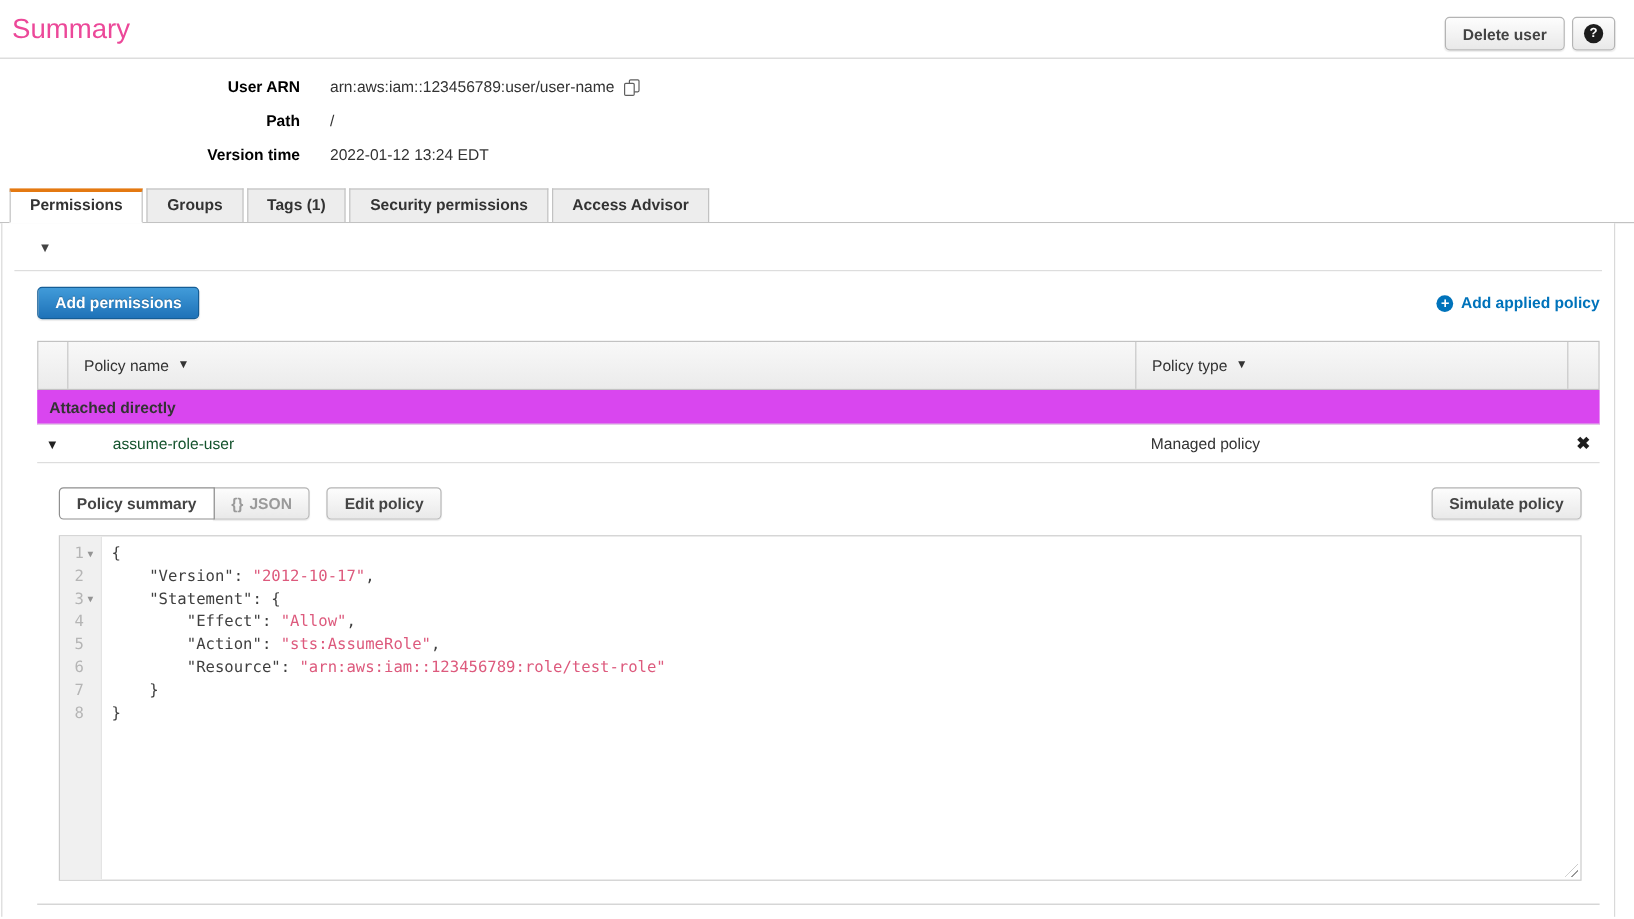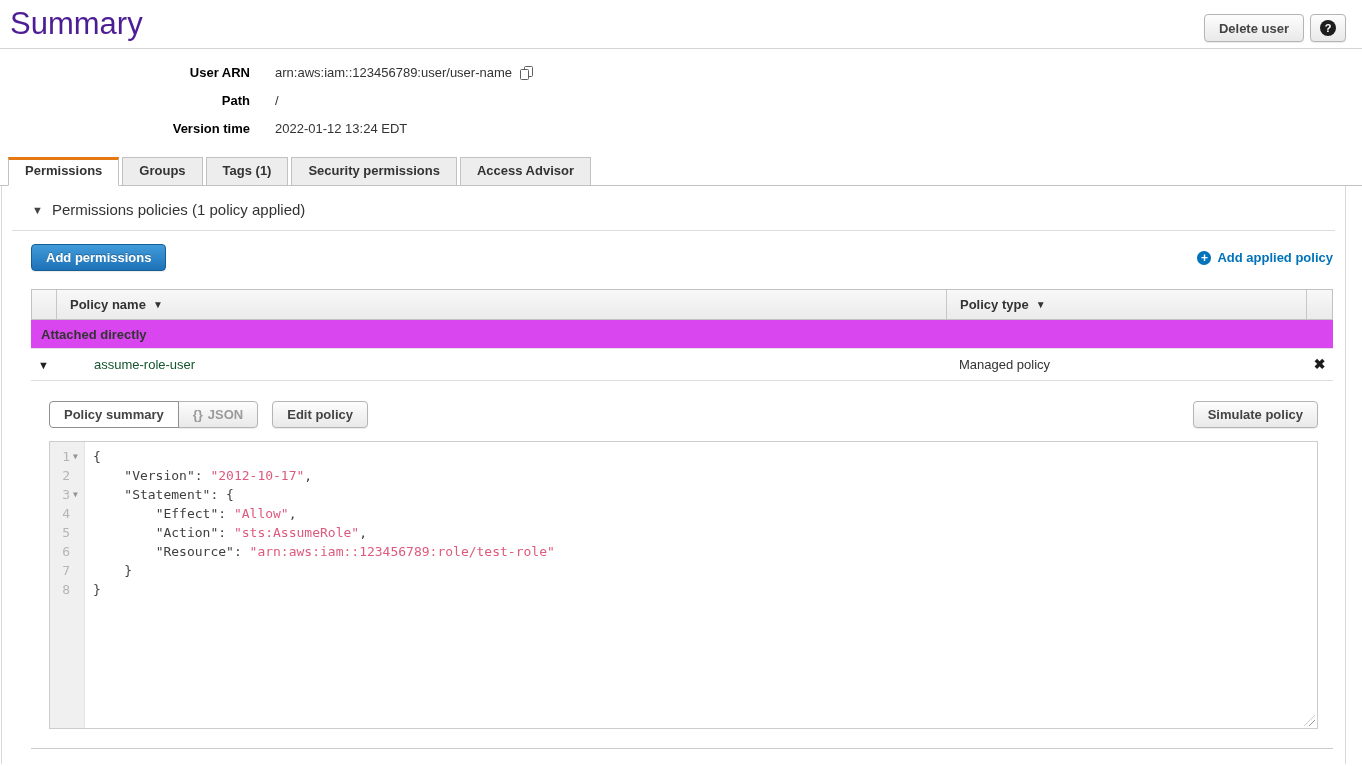--- a/index.html
+++ b/index.html
@@ -5,21 +5,21 @@
   * { box-sizing: border-box; }
   html,body { margin:0; padding:0; }
   body {
     width:1362px; height:766px; overflow:hidden;
     background:#fff; color:#333;
     font-family:"Liberation Sans", sans-serif; font-size:13px;
   }
 
   
   .page-header { display:flex; justify-content:space-between; align-items:flex-start; padding:8px 16px 0 10px; }
-  .page-title { font-size:31px; font-weight:500; color:#4c1d95; margin:0; line-height:32px; }
+  .page-title { font-size:23px; font-weight:500; color:#ec4899; margin:0; line-height:32px; }
   .header-actions { display:flex; gap:6px; margin-top:6px; }
   .top-divider { border-bottom:1px solid #d5d5d5; margin-top:6px; }
 
   
   .btn {
     display:inline-flex; align-items:center; justify-content:center;
     border:1px solid #b4b4b4; border-radius:4px;
     background:linear-gradient(to bottom,#fdfdfd,#e9e9e9);
     font-family:inherit; font-weight:bold; font-size:13px; color:#444;
     padding:5px 14px; cursor:pointer; box-shadow:0 1px 1px rgba(0,0,0,0.08);
@@ -73,22 +73,22 @@
   }
 
   
   .policies-table { margin:18px 12px 0 29px; }
   .t-row { display:flex; align-items:center; }
   .c0 { width:25px; flex:none; text-align:center; }
   .c1 { width:890px; flex:none; }
   .c2 { width:360px; flex:none; }
   .c3 { flex:1; text-align:center; }
   .t-header {
-    height:31px; background:linear-gradient(to bottom,#f8f8f8,#ebebeb);
-    border:1px solid #c2c2c2; font-weight:bold;justify-content:space-between;
+    height:41px; background:linear-gradient(to bottom,#f8f8f8,#ebebeb);
+    border:1px solid #c2c2c2; font-weight:normal;justify-content:space-between;
   }
   .t-header .c0 { height:100%; border-right:1px solid #c7c7c7; }
   .t-header .c1, .t-header .c2 { height:100%; display:flex; align-items:center; padding-left:13px; gap:7px; cursor:pointer; }
   .t-header .c1 { border-right:1px solid #c7c7c7; }
   .t-header .c2 { border-right:1px solid #c7c7c7; }
   .sort-caret { font-size:10px; color:#333; }
   .t-group { height:29px; background:#d946ef; border-bottom:1px solid #e3e3e3; font-weight:bold; padding-left:10px; display:flex; align-items:center; }
   .t-policy { height:32px; border-bottom:1px solid #ddd; }
   .row-caret { font-size:11px; color:#222; cursor:pointer; }
   .policy-link { color:#14532d; text-decoration:none; margin-left:38px; cursor:pointer; }
@@ -174,21 +174,20 @@
     <div class="tab">Groups</div>
     <div class="tab">Tags (1)</div>
     <div class="tab">Security permissions</div>
     <div class="tab">Access Advisor</div>
   </div>
 
 <div class="tab-panel">
 
   <div class="section-header">
     <span class="caret-down">▼</span>
-    <span>Permissions policies (1 policy applied)</span>
   </div>
 
   <div class="actions-row">
     <button class="btn btn-primary">Add permissions</button>
     <span class="inline-policy-link">
       <span class="plus-circle">+</span>
       <span>Add applied policy</span>
     </span>
   </div>
 

